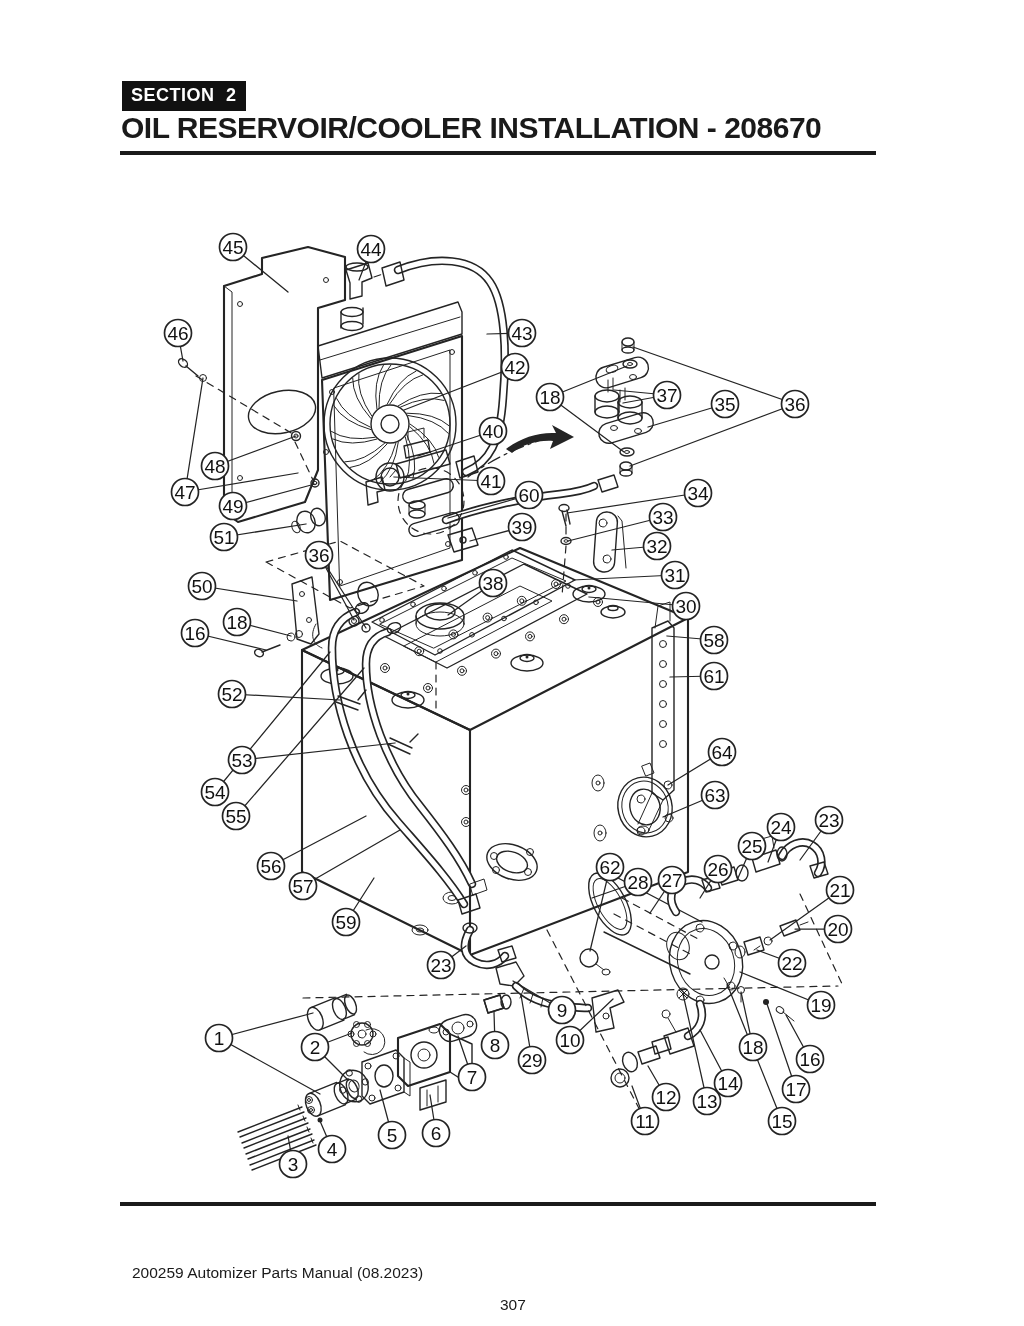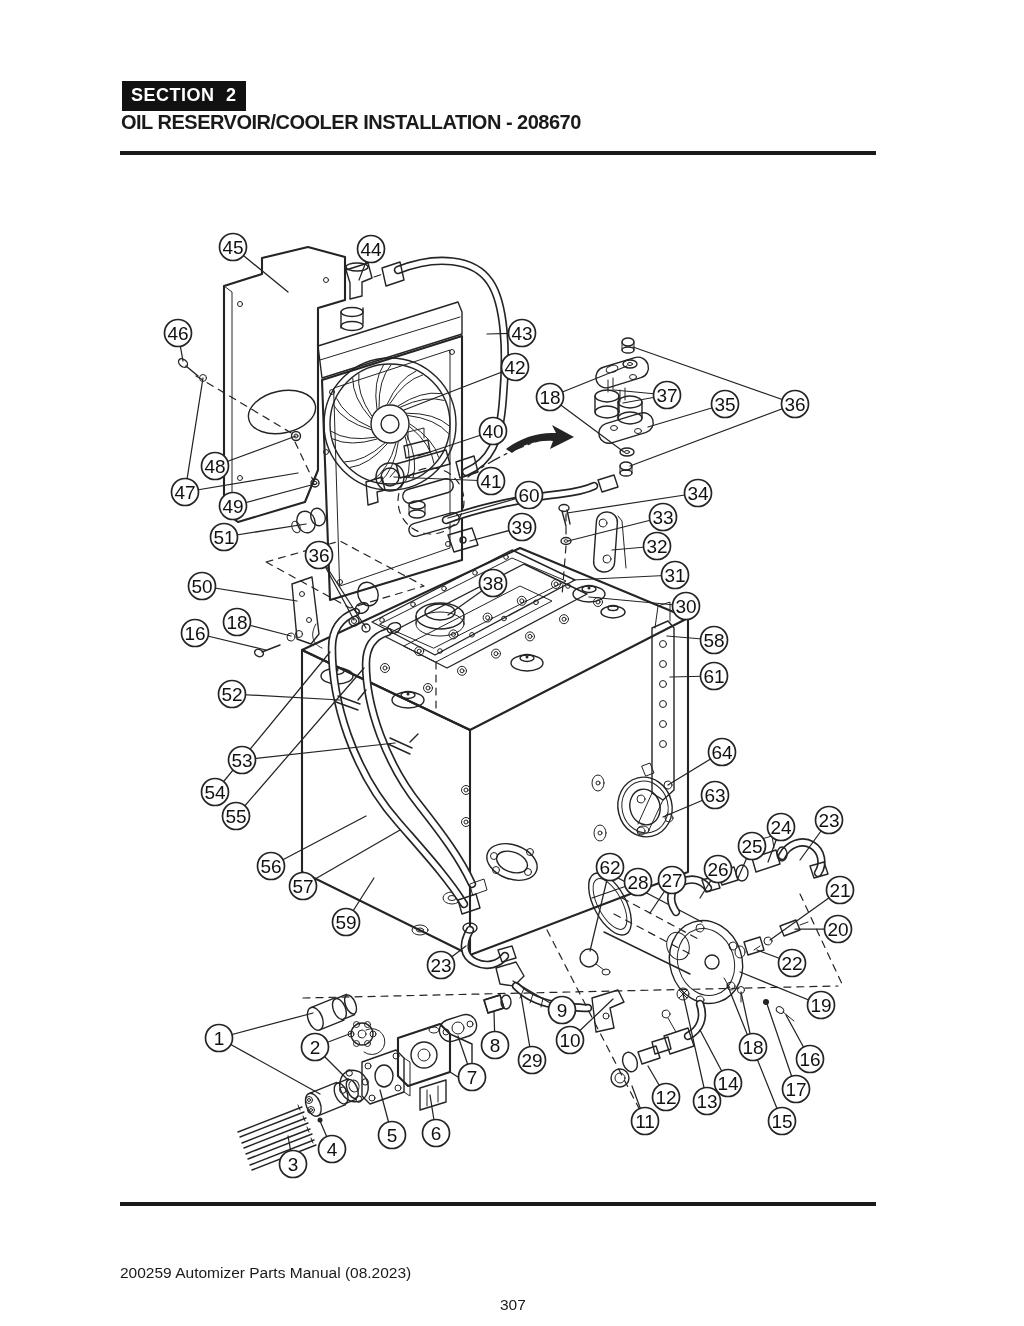--- a/index.html
+++ b/index.html
@@ -1,26 +1,26 @@
 <!DOCTYPE html>
 <html><head>
 <meta charset="utf-8">
 <style>
   html,body{margin:0;padding:0;background:#fff;}
   .page{position:relative;width:876px;height:1326px;background:#fff;overflow:hidden;
         font-family:"Liberation Sans",sans-serif;color:#1a1a1a;}
   .section-badge{position:absolute;left:122px;top:81px;background:#111;color:#fff;
         font-weight:bold;font-size:18px;letter-spacing:.5px;word-spacing:6px;
         padding:4px 9px 5px;z-index:3;}
-  .title{position:absolute;left:121px;top:111px;margin:0;font-weight:bold;font-size:20px;
+  .title{position:absolute;left:121px;top:111px;margin:0;font-weight:bold;font-size:30px;
         letter-spacing:-0.5px;white-space:nowrap;z-index:3;}
   .rule{position:absolute;left:120px;width:786px;height:4px;background:#1a1a1a;z-index:3;}
   .rule-top{top:151px;}
   .rule-bottom{top:1202px;}
-  .footer-left{position:absolute;left:120px;top:1264px;font-size:15.5px;z-index:3;}
+  .footer-left{position:absolute;left:132px;top:1264px;font-size:15.5px;z-index:3;}
   .footer-page{position:absolute;left:500px;top:1296px;font-size:15.5px;z-index:3;}
   #art{position:absolute;left:0;top:0;z-index:1;}
   #art *{stroke:#242424;fill:none;stroke-width:1.4;stroke-linecap:round;stroke-linejoin:round;}
   #art .bold{stroke-width:2.1;}
   #art .thin{stroke-width:1;}
   #art .f{fill:#242424;stroke:none;}
   #art .dash{stroke-dasharray:7 6;stroke-width:1.2;}
   #art .dd{stroke-dasharray:13 5 3 5;stroke-width:1.2;}
   #art .tube-o{stroke-width:8.5;}
   #art .tube-i{stroke:#fff;stroke-width:5.2;}

